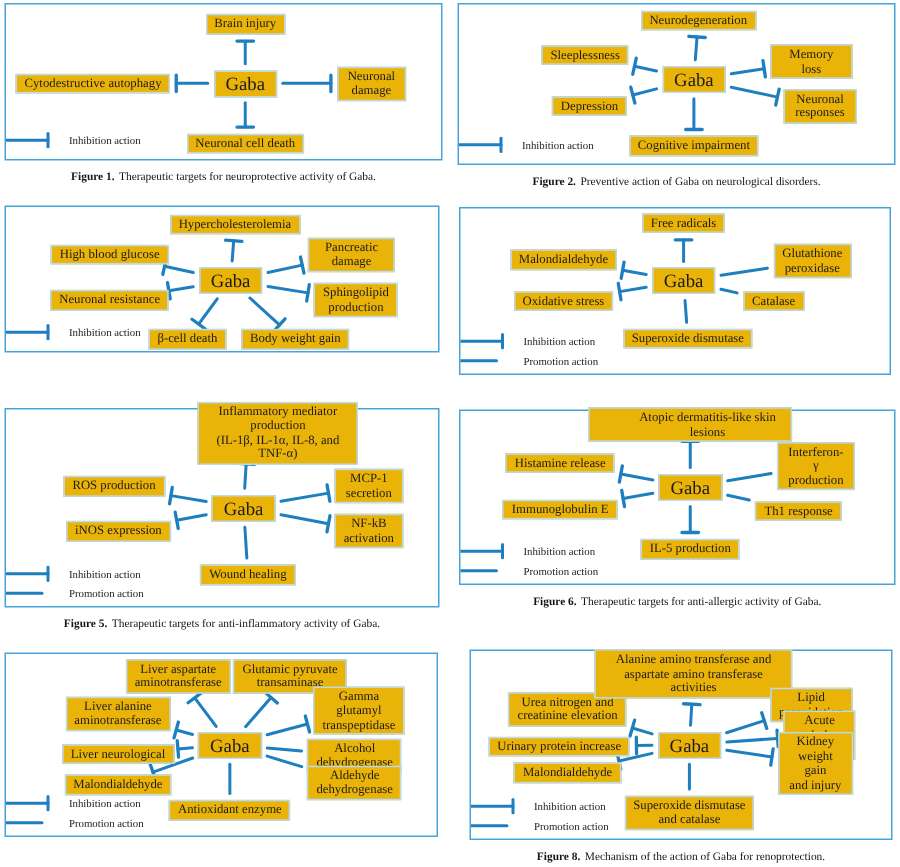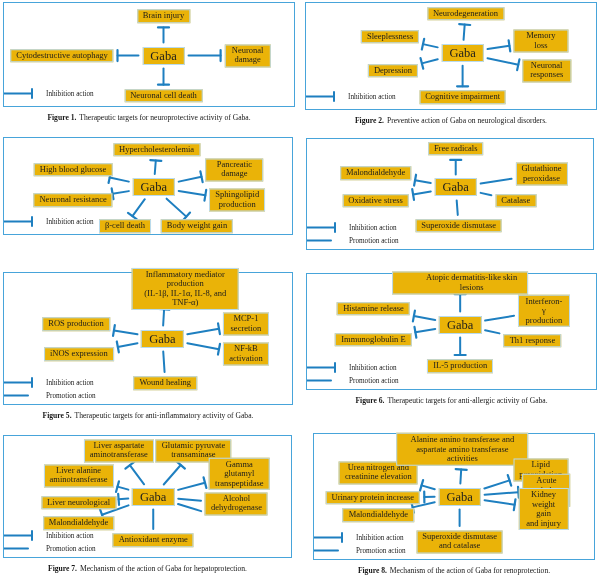--- a/index.html
+++ b/index.html
@@ -279,39 +279,39 @@
 aminotransferase</div>
           <div class="node" style="left: 66%; top: 12%;">Glutamic pyruvate
 transaminase</div>
           <div class="node" style="left: 26%; top: 33%;">Liver alanine
 aminotransferase</div>
           <div class="node" style="left: 82%; top: 31%;">Gamma glutamyl
 transpeptidase</div>
           <div class="node" style="left: 26%; top: 55%;">Liver neurological</div>
           <div class="node" style="left: 81%; top: 56%;">Alcohol dehydrogenase</div>
           <div class="node" style="left: 26%; top: 72%;">Malondialdehyde</div>
+          <div class="node" style="left: 81%; top: 71%;">Aldehyde dehydrogenase</div>
           <div class="node" style="left: 52%; top: 86%;">Antioxidant enzyme</div>
           <div class="legend" style="bottom: 3px;">
             <div class="legend-row">
               <svg width="38" height="11">
                 <line x1="0" y1="5.5" x2="28" y2="5.5" stroke="#1e7fc0" stroke-width="2" stroke-linecap="round"></line>
                 <line x1="28" y1="1" x2="28" y2="10" stroke="#1e7fc0" stroke-width="2" stroke-linecap="round"></line>
               </svg>
               <span class="legend-label">Inhibition action</span>
             </div>
             <div class="legend-row">
               <svg width="38" height="11">
                 <line x1="0" y1="5.5" x2="24" y2="5.5" stroke="#1e7fc0" stroke-width="2" stroke-linecap="round"></line>
               </svg>
               <span class="legend-label">Promotion action</span>
             </div>
           </div>
         </div>
       </div>
-      <div class="caption"><span class="cap-label">Figure 7.</span><span>Mechanism of the action of Gaba for hepatoprotection.</span></div>
     </div>
     <div class="figure" style="left: 313px; top: 433px; width: 282px;">
       <div class="panel" style="height: 127px;">
         <div class="diagram">
           <svg class="connectors" width="280" height="125" viewBox="0 0 280 125">
             <line x1="146.36590719428625" y1="49.50693152550096" x2="147.19198754255584" y2="35.49306847449904" stroke="#1e7fc0" stroke-width="2" stroke-linecap="round"></line>
             <line x1="141.70151839011965" y1="35.16941976656596" x2="152.68245669499203" y2="35.81671718243212" stroke="#1e7fc0" stroke-width="2.2" stroke-linecap="round"></line>
             <line x1="120.76084835980376" y1="55.234854046124866" x2="107.55704637703835" y2="51.372904574564785" stroke="#1e7fc0" stroke-width="2" stroke-linecap="round"></line>
             <line x1="106.01305258701177" y1="56.651738079834615" x2="109.10104016706492" y2="46.094071069294955" stroke="#1e7fc0" stroke-width="2.2" stroke-linecap="round"></line>
             <line x1="170.40606060476193" y1="54.480799373460584" x2="195.4939393952381" y2="46.370493729987686" stroke="#1e7fc0" stroke-width="2" stroke-linecap="round"></line>

